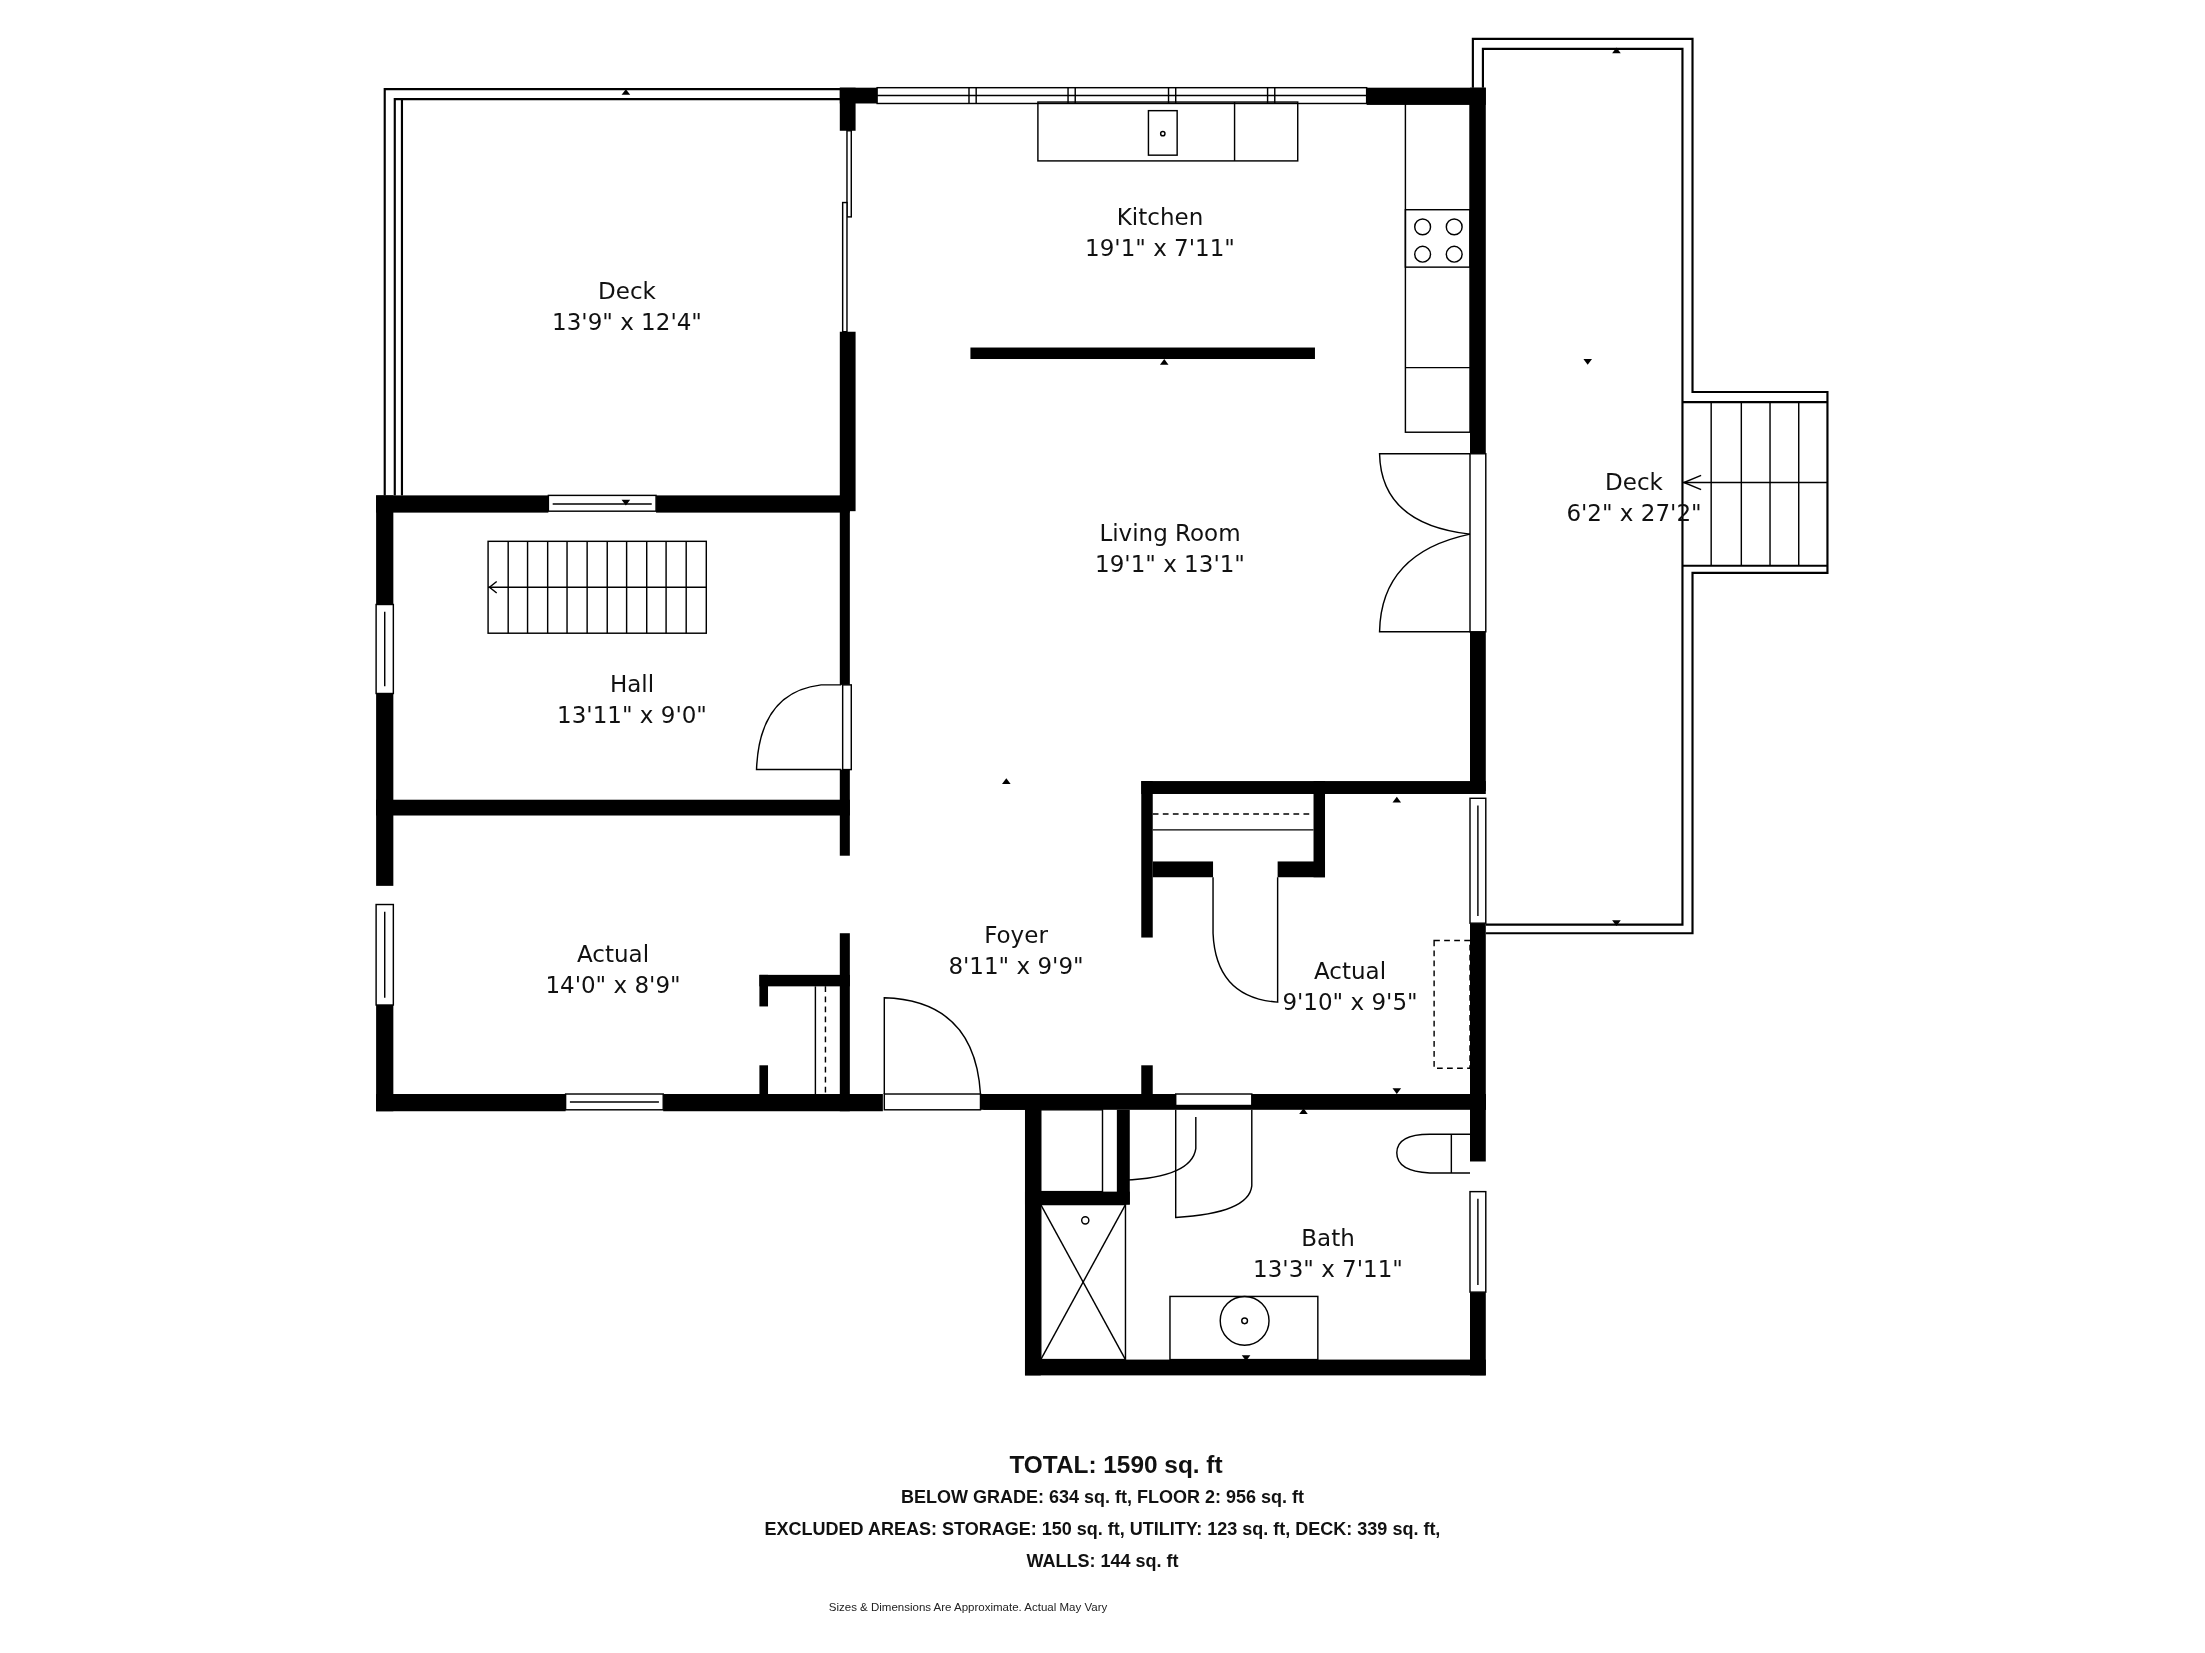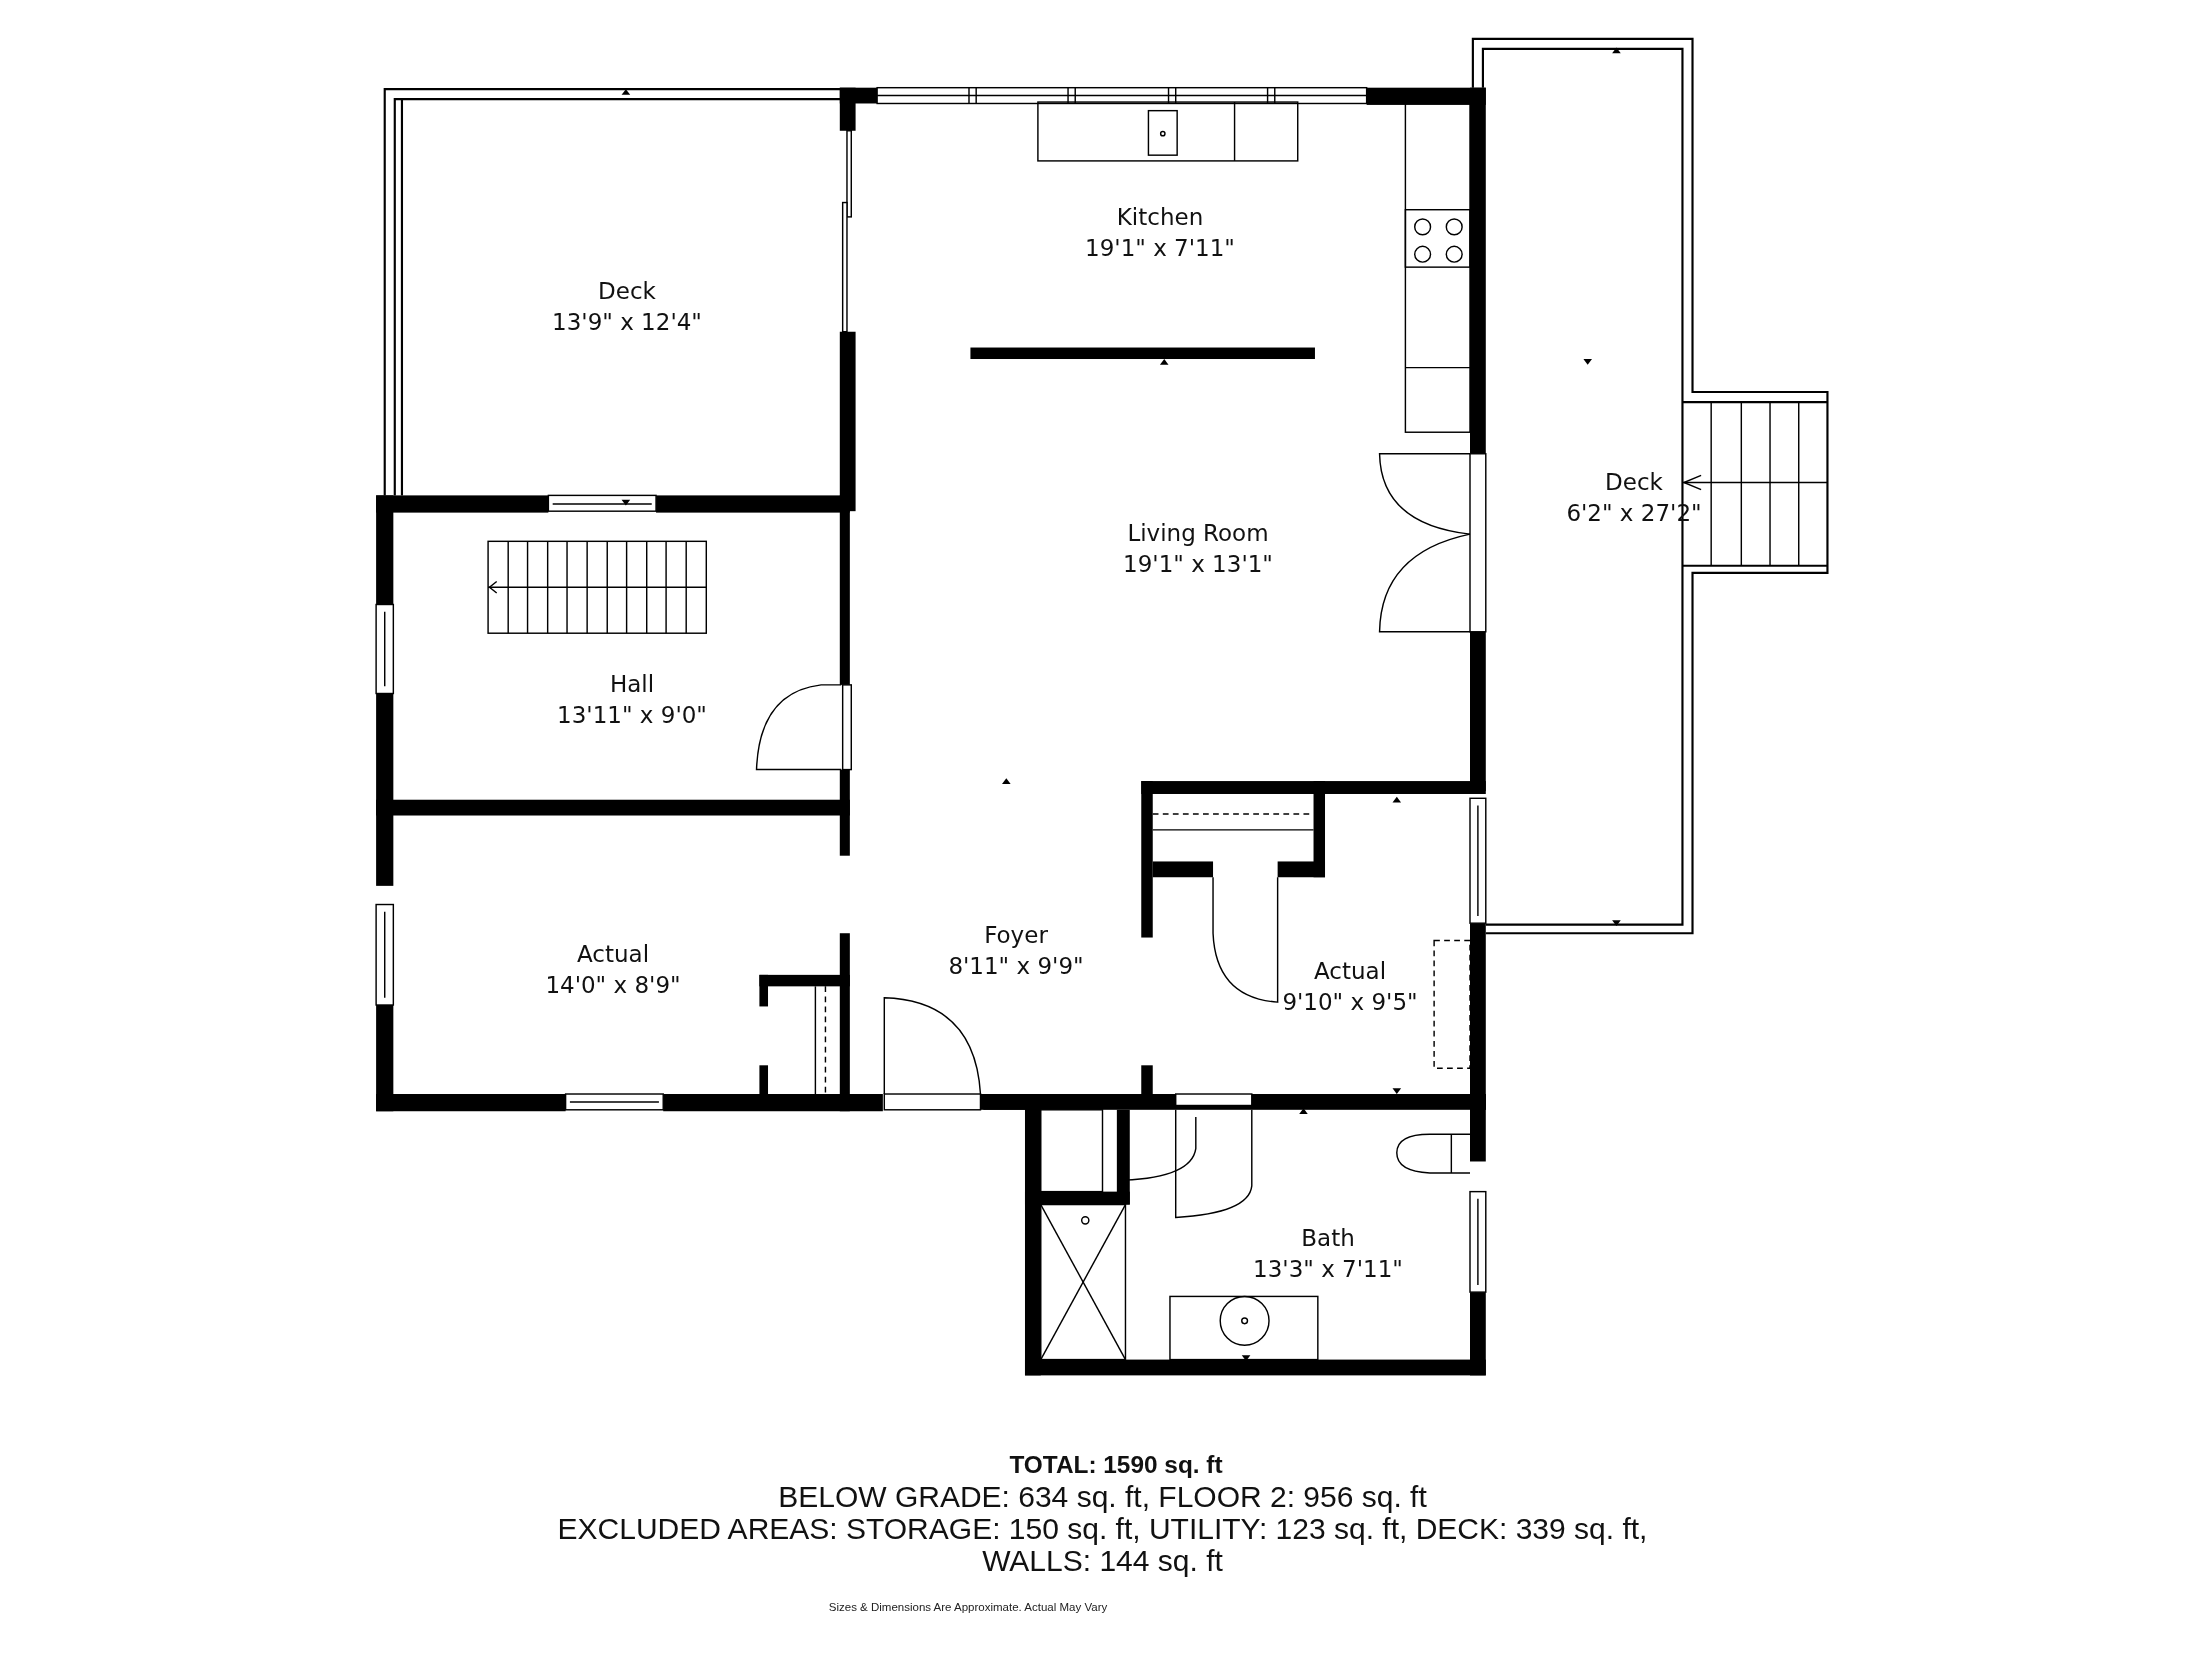--- a/index.html
+++ b/index.html
@@ -3,21 +3,21 @@
 <meta charset="utf-8">
 <style>
   html, body { margin:0; padding:0; background:#ffffff; }
   body { width:2205px; height:1654px; position:relative; overflow:hidden; font-family:"DejaVu Sans", "Liberation Sans", sans-serif; }
   #plan { position:absolute; left:0; top:0; width:2205px; height:1654px; }
   .room-label { position:absolute; transform:translate(-50%, 0); text-align:center; color:#111; white-space:nowrap; line-height:1.35; }
   .room-name { font-size:23px; display:block; }
   .room-dims { font-size:23px; display:block; }
   .summary { position:absolute; left:0; width:2205px; top:1449px; text-align:center; color:#111; }
   .summary .total { font-family:"Liberation Sans", sans-serif; font-weight:bold; font-size:24.4px; display:block; line-height:32px;padding-left:27px; }
-  .summary .line { font-family:"Liberation Sans", sans-serif; font-size:30px; display:block; line-height:32px; }
+  .summary .line { font-family:"Liberation Sans", sans-serif; font-size:18px; display:block; line-height:32px;font-weight:bold; }
   .disclaimer { position:absolute; left:0; width:1936px; top:1601px; text-align:center; font-family:"Liberation Sans", sans-serif; font-size:11.5px; color:#222; }
 </style>
 </head>
 <body>
 
 <svg id="plan" viewBox="0 0 3072 2304" xmlns="http://www.w3.org/2000/svg">
   <g fill="none" stroke="#000" stroke-width="3">
 
     <g>
       <polyline points="536,690 536,124 1190,124"></polyline>
@@ -240,21 +240,21 @@
   <span class="room-dims">13'9" x 12'4"</span>
 </div>
 <div class="room-label" style="left:1160px; top:202px;">
   <span class="room-name">Kitchen</span>
   <span class="room-dims">19'1" x 7'11"</span>
 </div>
 <div class="room-label" style="left:1634px; top:467px;">
   <span class="room-name">Deck</span>
   <span class="room-dims">6'2" x 27'2"</span>
 </div>
-<div class="room-label" style="left:1198px; top:518px;">
+<div class="room-label" style="left:1170px; top:518px;">
   <span class="room-name">Living Room</span>
   <span class="room-dims">19'1" x 13'1"</span>
 </div>
 <div class="room-label" style="left:632px; top:669px;">
   <span class="room-name">Hall</span>
   <span class="room-dims">13'11" x 9'0"</span>
 </div>
 <div class="room-label" style="left:613px; top:939px;">
   <span class="room-name">Actual</span>
   <span class="room-dims">14'0" x 8'9"</span>

